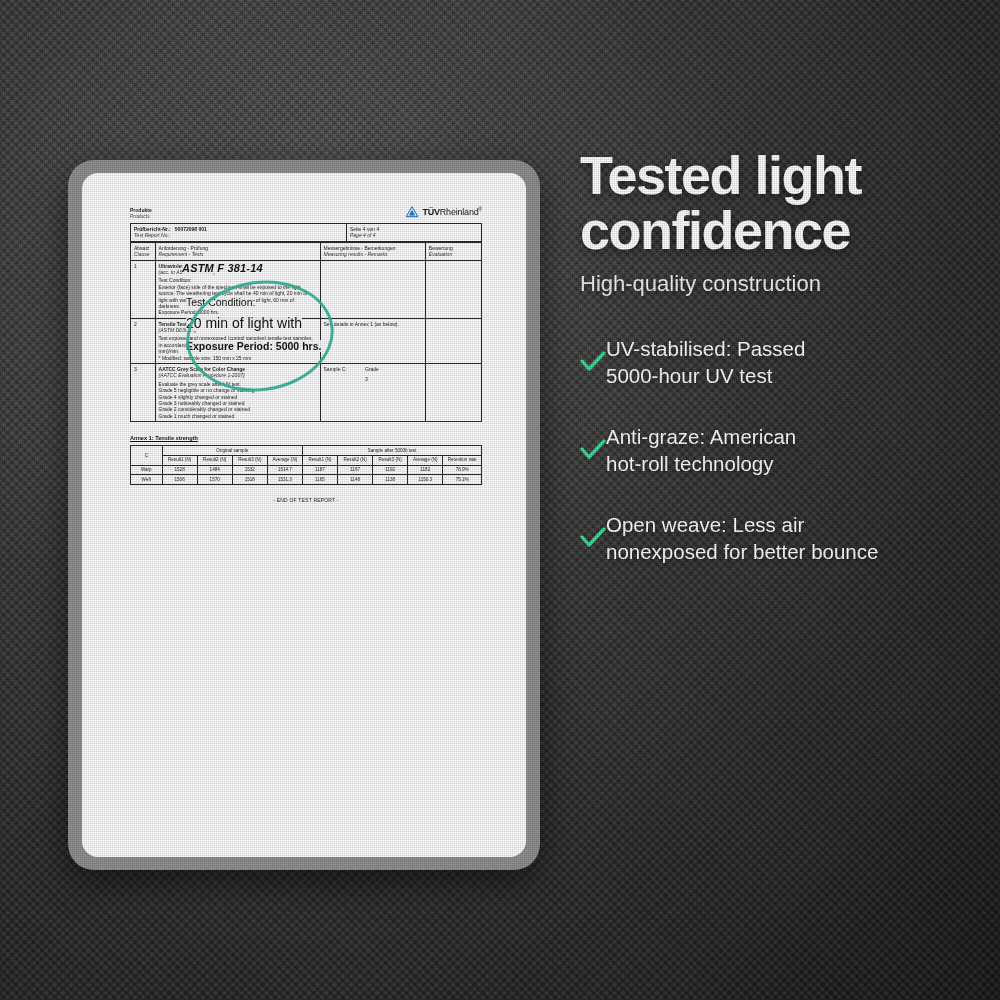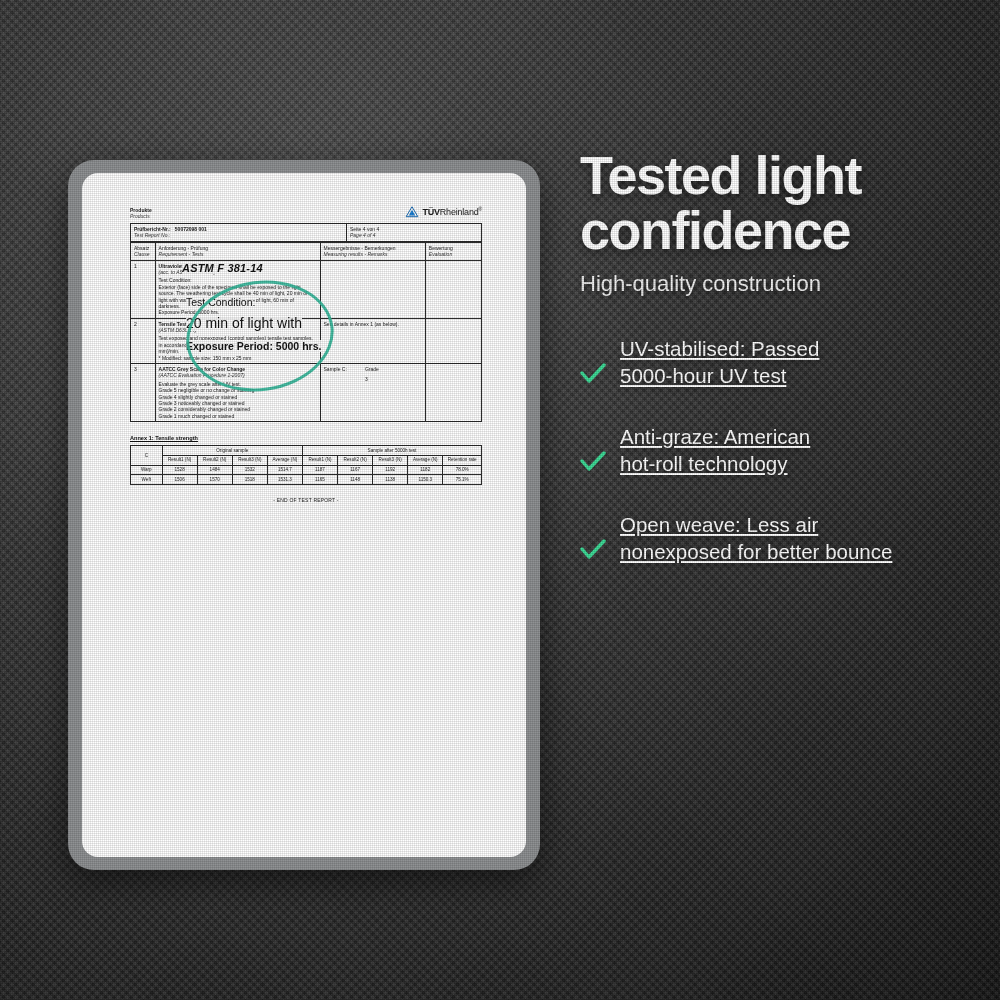--- a/index.html
+++ b/index.html
@@ -186,24 +186,22 @@
   .sub {
     margin-top: 14px;
     font-size: 22px;
     font-weight: normal;
     color: #f2f2f2;
     text-shadow: 0 2px 6px rgba(0,0,0,.5);
   }
   .bullets { margin-top: 38px; }
   .bullet {
     display: flex;
-    align-items: flex-end;
-    gap: 14px;
+    align-items: center;
     margin-bottom: 34px;
-    text-decoration: underline;
   }
   .check {
     flex: 0 0 auto;
     margin-top: 4px;
   }
   .bullet-text {
     font-size: 20.5px;
     line-height: 1.32;
     color: #ffffff;
     text-shadow: 0 2px 6px rgba(0,0,0,.45);

